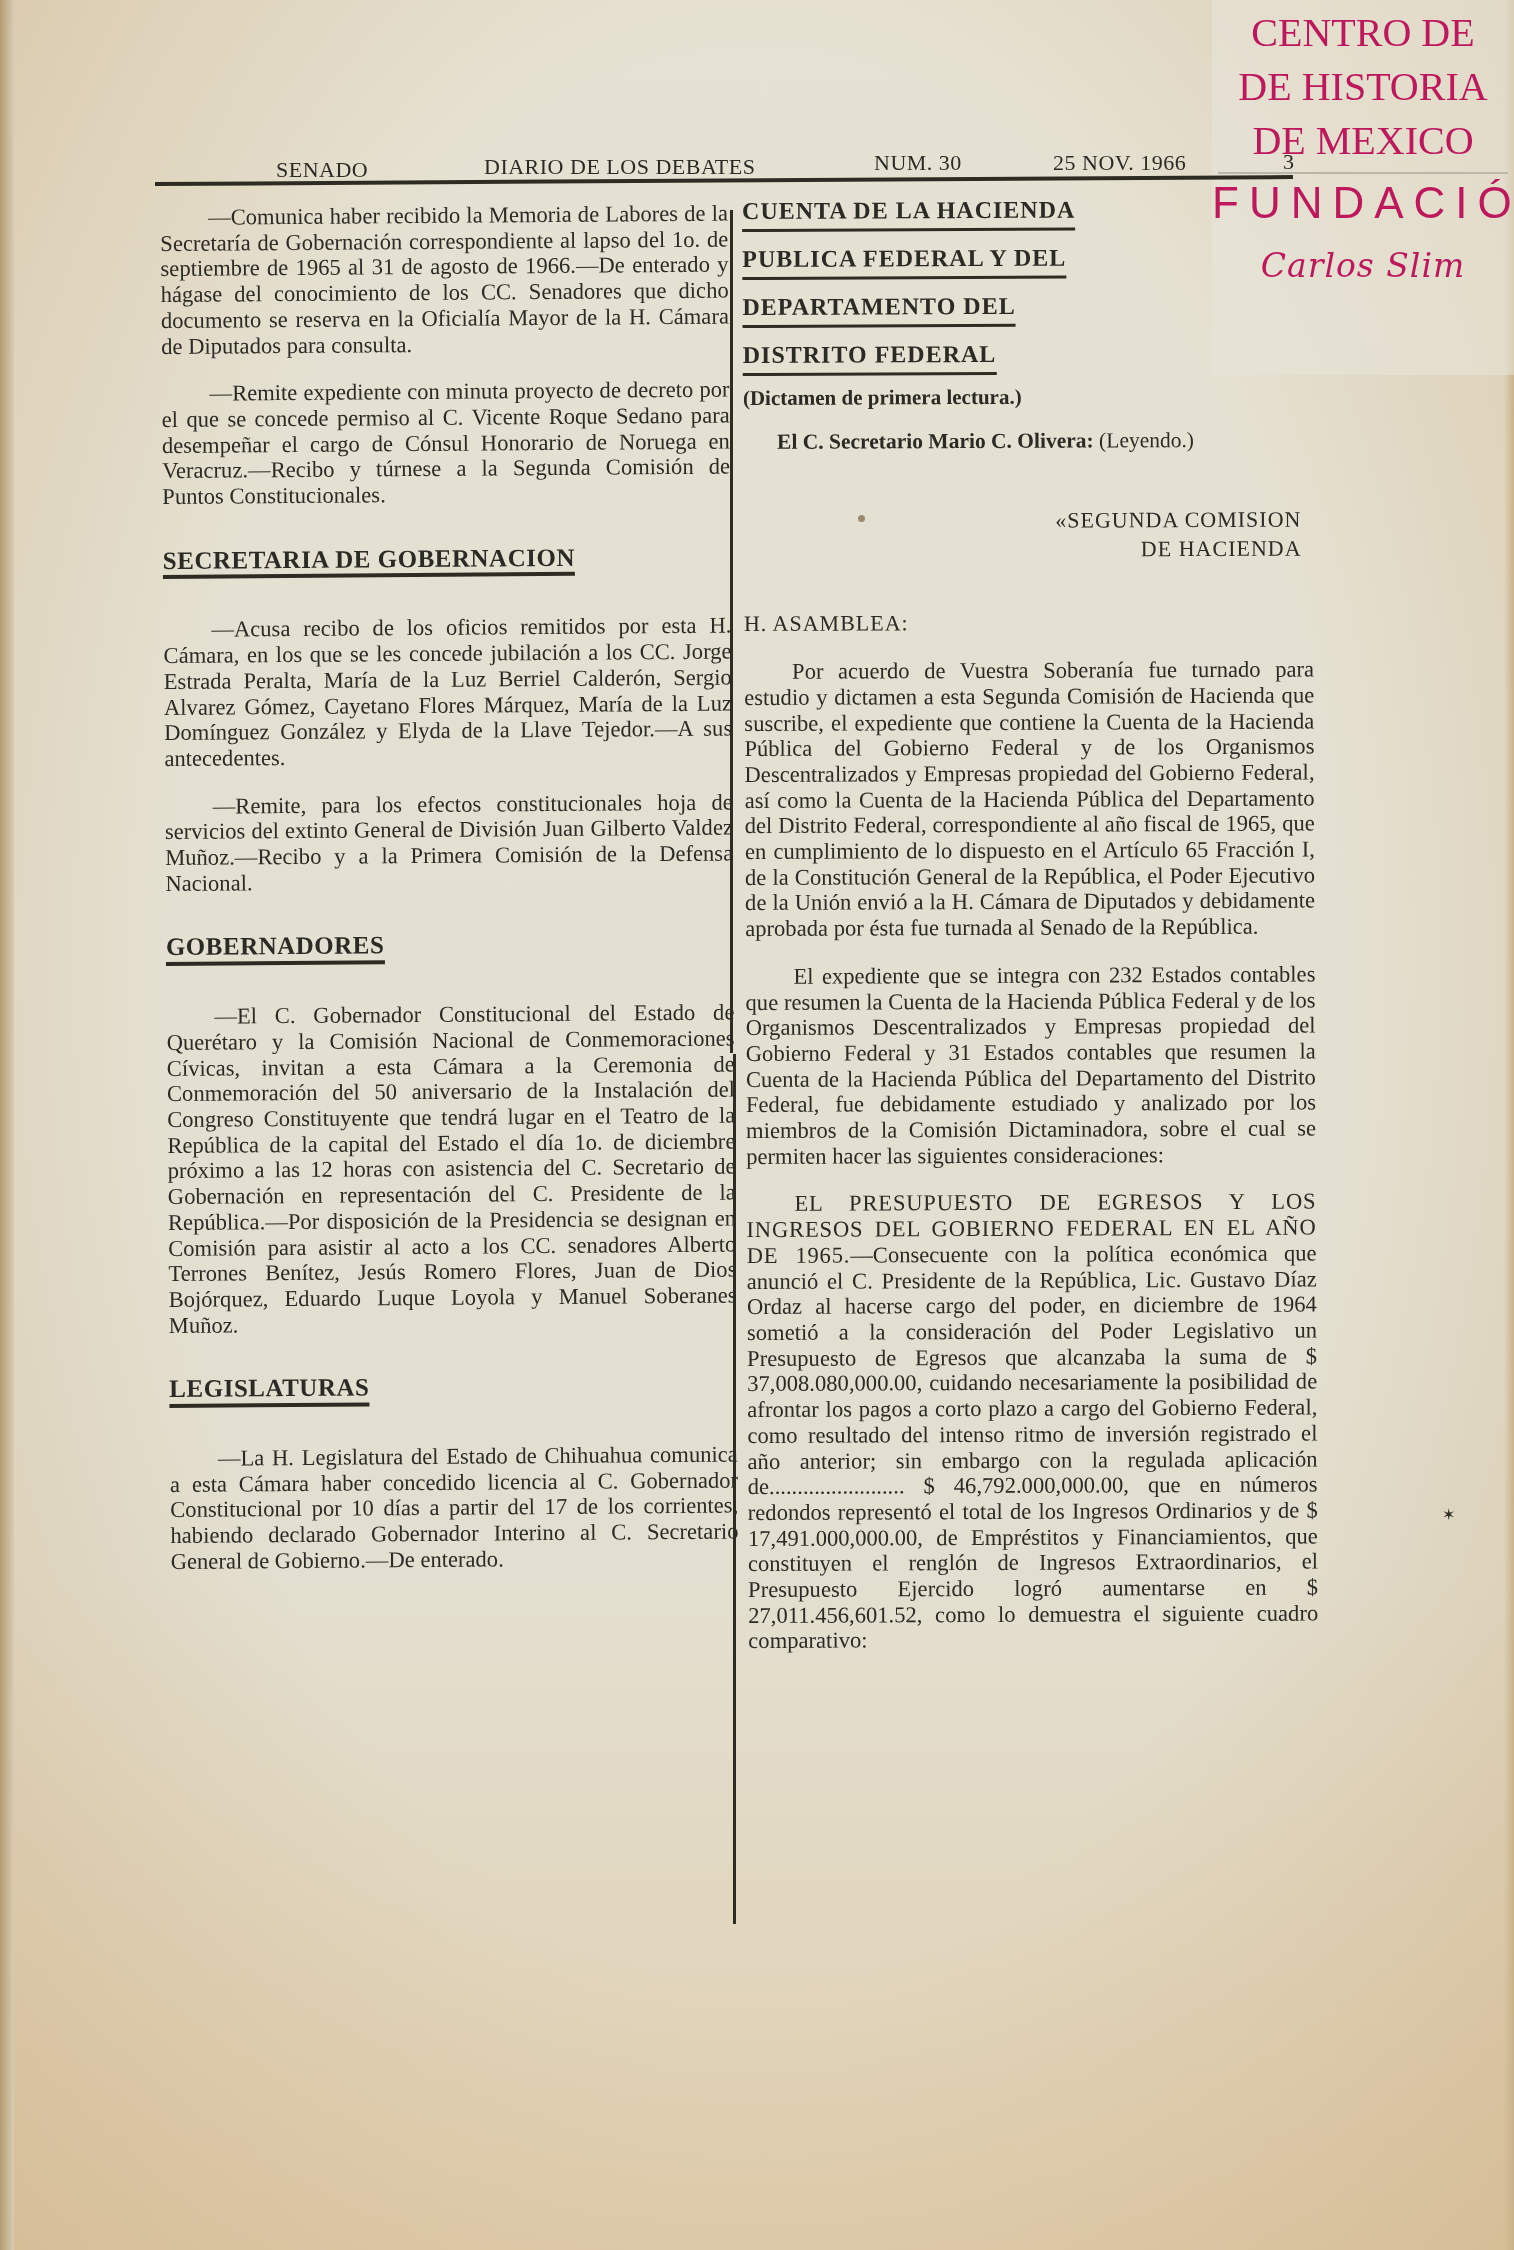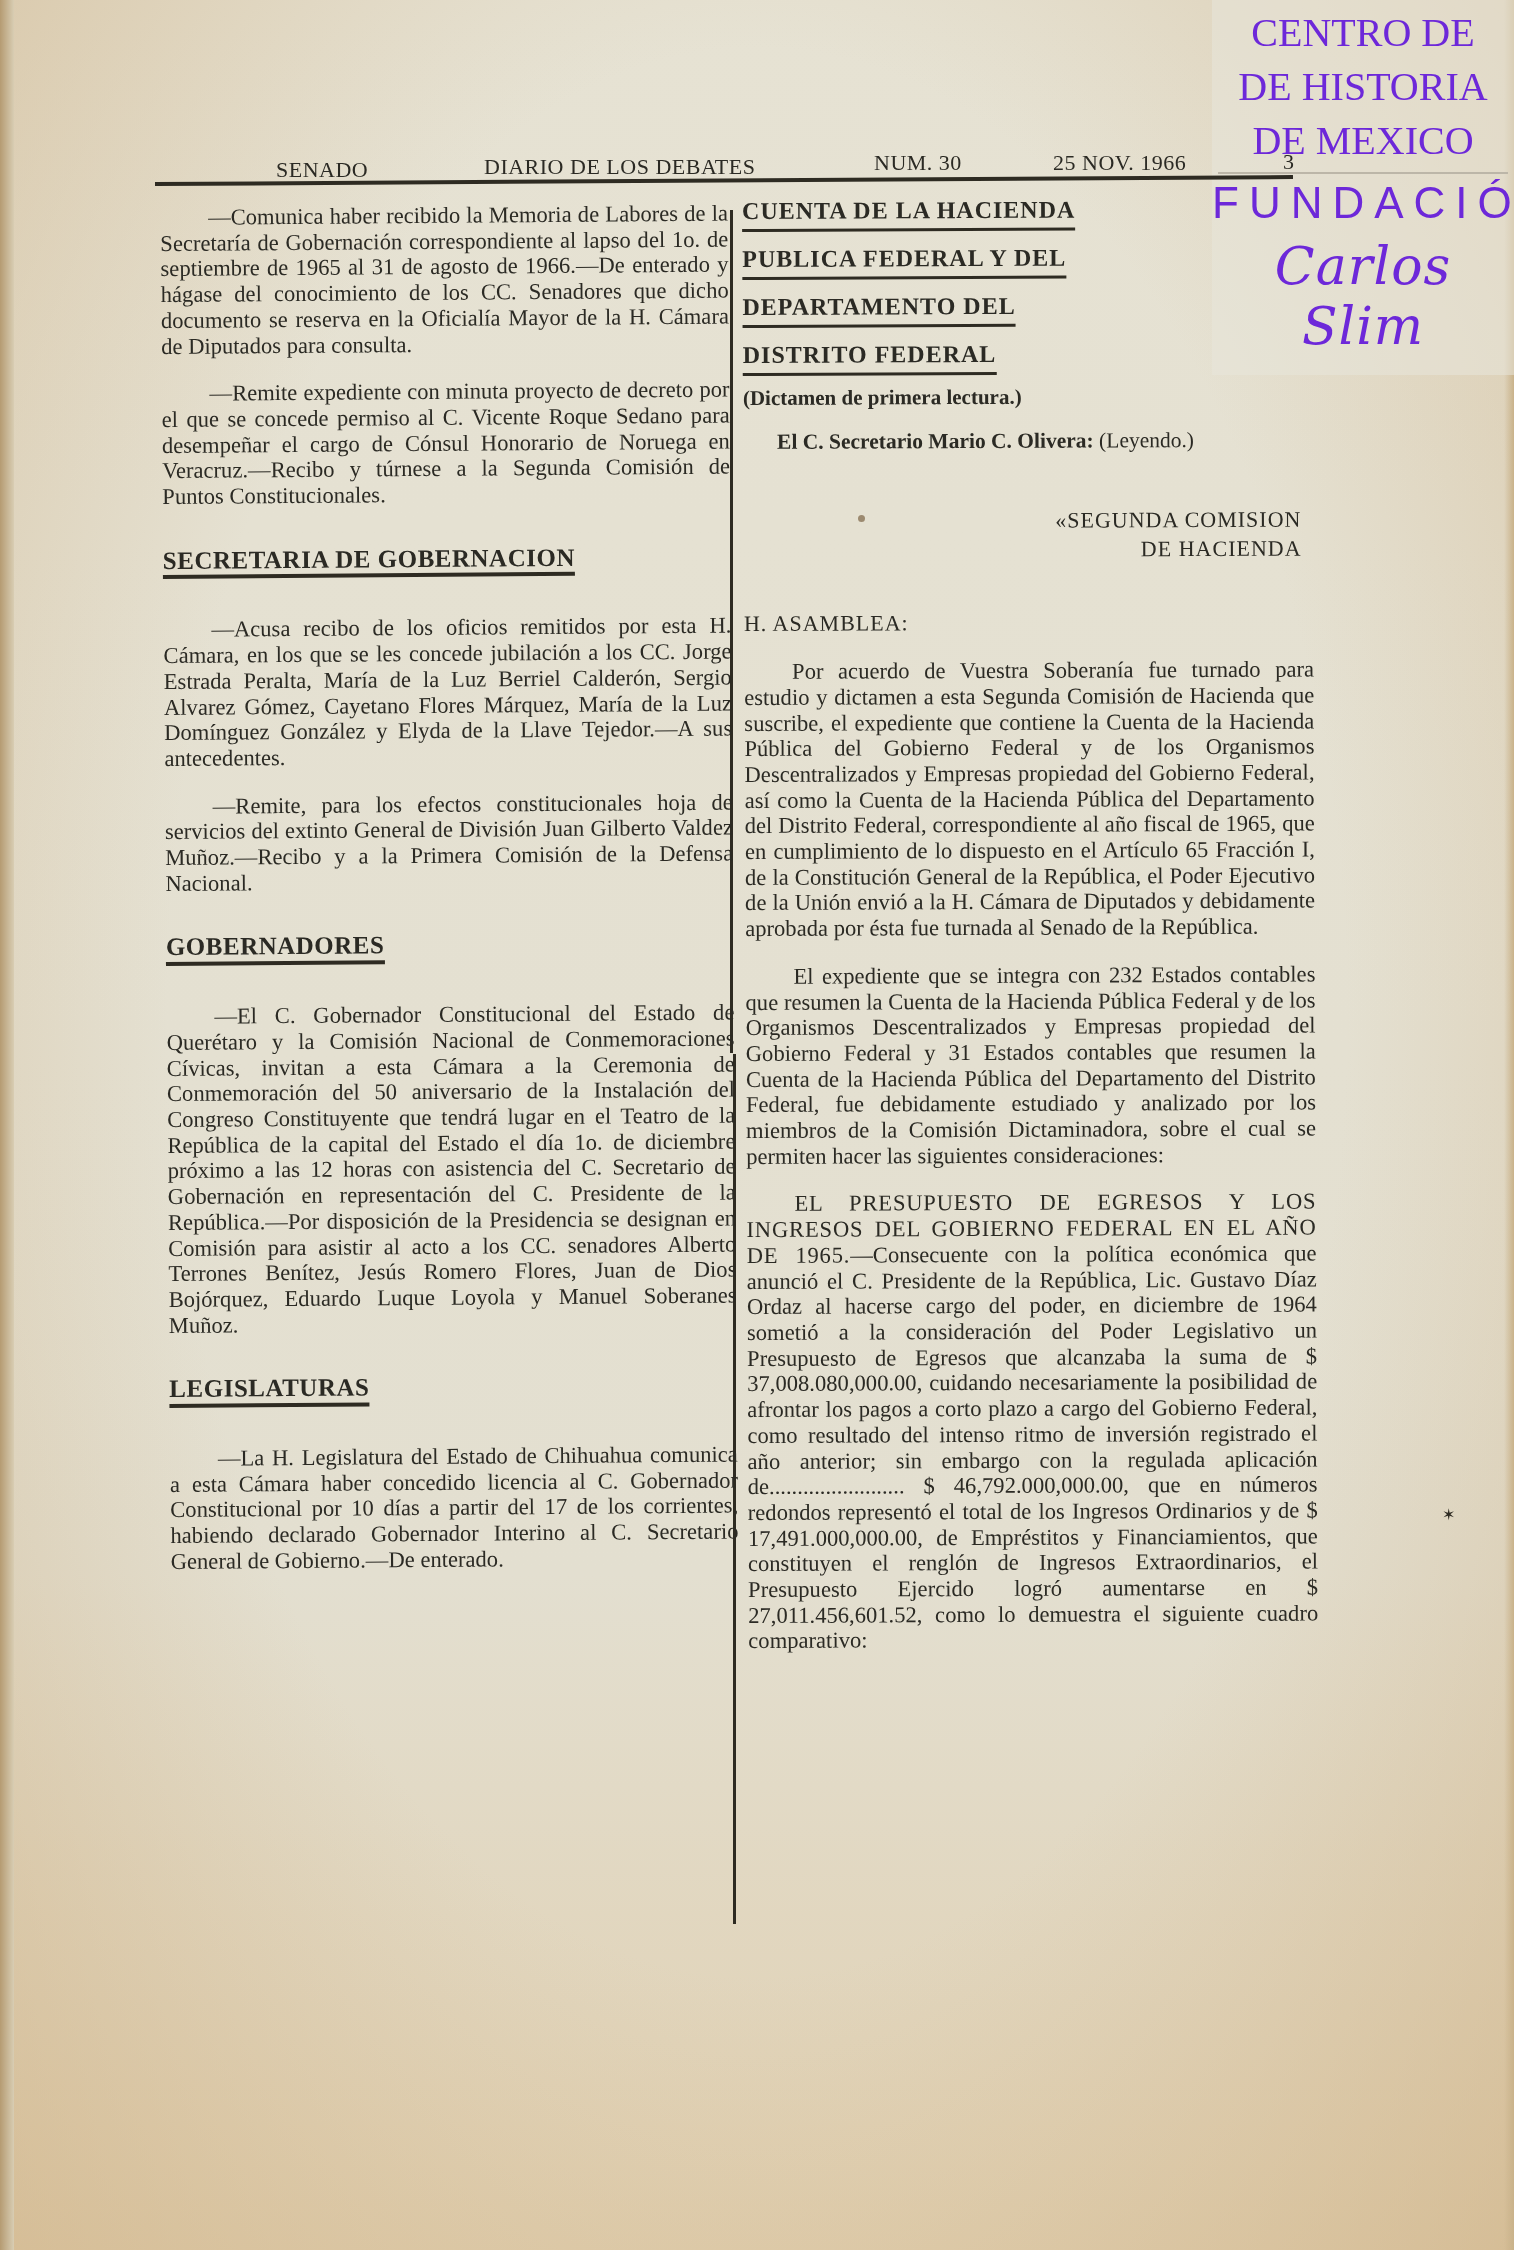--- a/index.html
+++ b/index.html
@@ -22,27 +22,27 @@
   }
   .edge-right {
     position:absolute; right:0; top:0; width:10px; height:2250px;
     background:linear-gradient(270deg,#c9b28a,rgba(220,210,190,0));
   }
 
   
   .watermark {
     position:absolute; left:1212px; top:0; width:302px; height:375px;
     background:rgba(232,229,218,0.55);
-    text-align:center; color:#6d28d9;
+    text-align:center; color:#be185d;
   }
   .wm-line { font-family:"Liberation Serif", serif; font-size:40px; line-height:54px; letter-spacing:0px; }
   .wm-line.first { margin-top:6px; }
   .wm-rule { width:290px; height:2px; background:#bcb6a8; margin:4px auto 4px 6px; }
   .wm-fund { font-family:Liberation Sans, sans-serif; font-size:44px; letter-spacing:10px; line-height:50px; margin-top:1px; }
-  .wm-sig { font-family:"DejaVu Serif", serif; font-style:italic; font-size:52px; line-height:60px; margin-top:8px; letter-spacing:1px; }
+  .wm-sig { font-family:"DejaVu Serif", serif; font-style:italic; font-size:33px; line-height:60px; margin-top:8px; letter-spacing:1px; }
 
   
   .running-head {
     position:absolute; top:142px; left:0; width:1514px; height:40px;
     font-weight:normal; font-size:22px; letter-spacing:0.5px;
   }
   .running-head span { position:absolute; top:10px; }
   .rh-senado { left:276px; top:15px !important; }
   .rh-diario { left:484px; top:12px !important; }
   .rh-num { left:874px; top:8px !important; }

